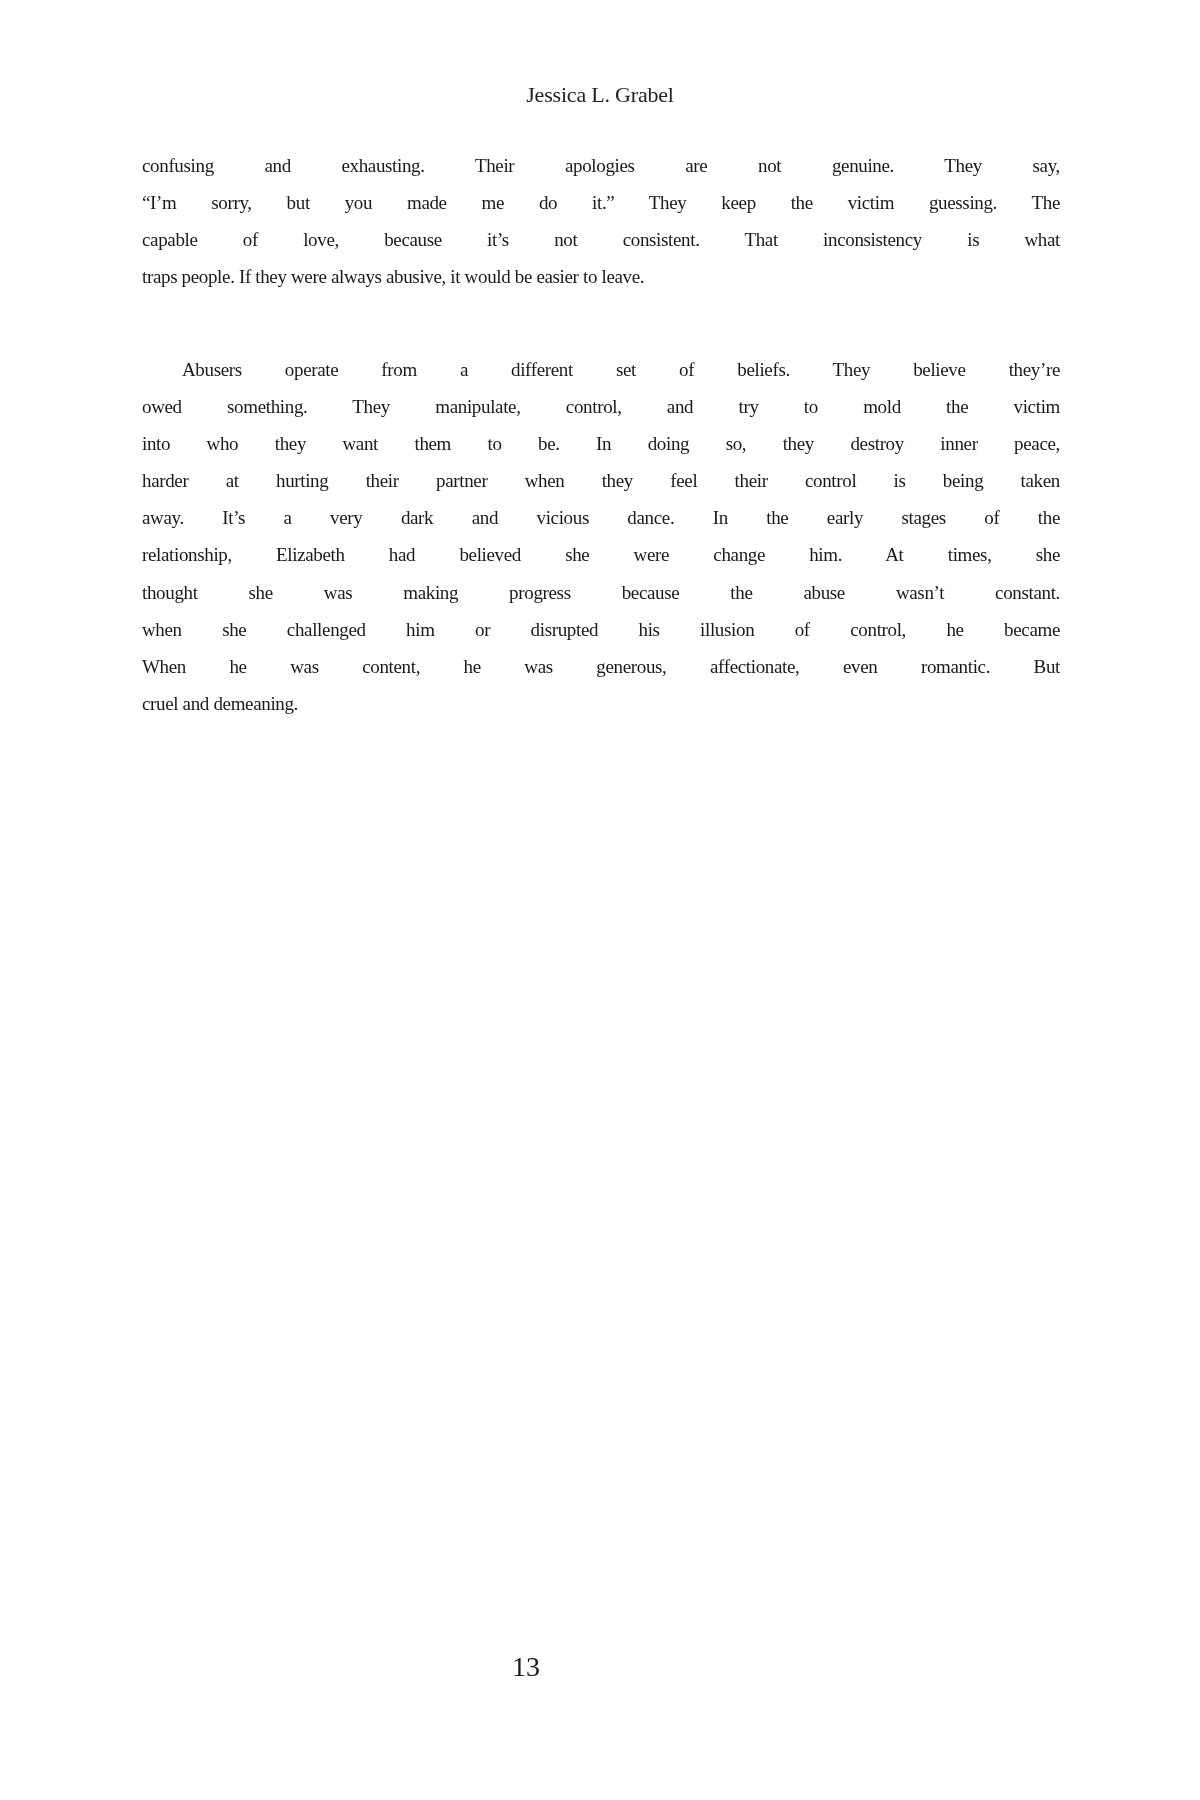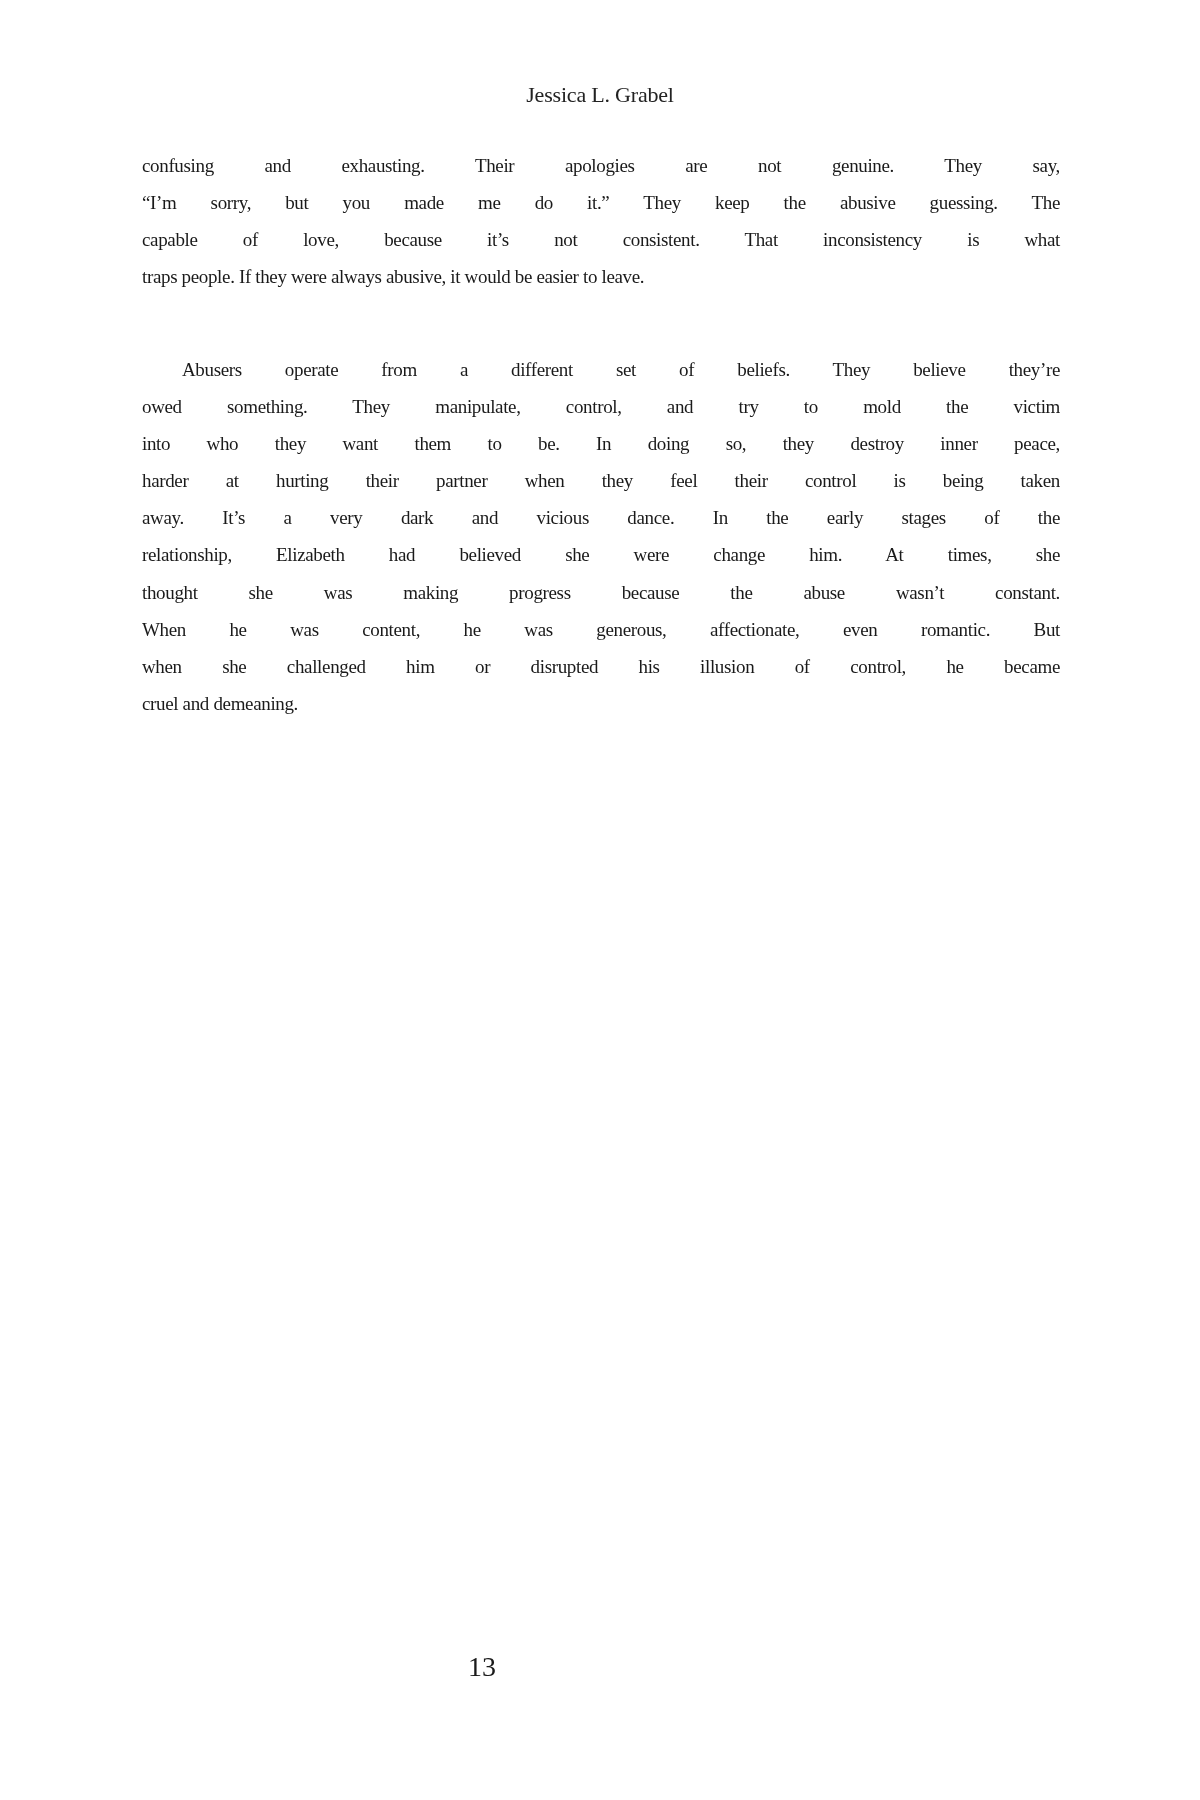--- a/index.html
+++ b/index.html
@@ -52,40 +52,41 @@
     #para-2 { top: 351px; }
     .page-number {
       position: absolute;
       top: 1650px;
       left: 0;
       width: 964px;
       text-align: center;
       font-size: 28px;
       line-height: 34px;
       color: #1a1a1a;
+      padding-left: 44px;
     }
   </style>
 </head>
 <body>
 
 <div class="running-header">Jessica L. Grabel</div>
 
 <div class="text-block" id="para-1">
   <span class="line">confusing and exhausting. Their apologies are not genuine. They say,</span>
-  <span class="line">“I’m sorry, but you made me do it.” They keep the abusive guessing. The</span>
+  <span class="line">“I’m sorry, but you made me do it.” They keep the victim guessing. The</span>
   <span class="line">capable of love, because it’s not consistent. That inconsistency is what</span>
   <span class="line last">traps people. If they were always abusive, it would be easier to leave.</span>
 </div>
 
 <div class="text-block" id="para-2">
   <span class="line indent">Abusers operate from a different set of beliefs. They believe they’re</span>
   <span class="line">owed something. They manipulate, control, and try to mold the victim</span>
   <span class="line">into who they want them to be. In doing so, they destroy inner peace,</span>
   <span class="line">harder at hurting their partner when they feel their control is being taken</span>
   <span class="line">away. It’s a very dark and vicious dance. In the early stages of the</span>
   <span class="line">relationship, Elizabeth had believed she were change him. At times, she</span>
   <span class="line">thought she was making progress because the abuse wasn’t constant.</span>
+  <span class="line">when she challenged him or disrupted his illusion of control, he became</span>
   <span class="line">When he was content, he was generous, affectionate, even romantic. But</span>
-  <span class="line">when she challenged him or disrupted his illusion of control, he became</span>
   <span class="line last">cruel and demeaning.</span>
 </div>
 
 <div class="page-number">13</div>
 
 </body></html>

